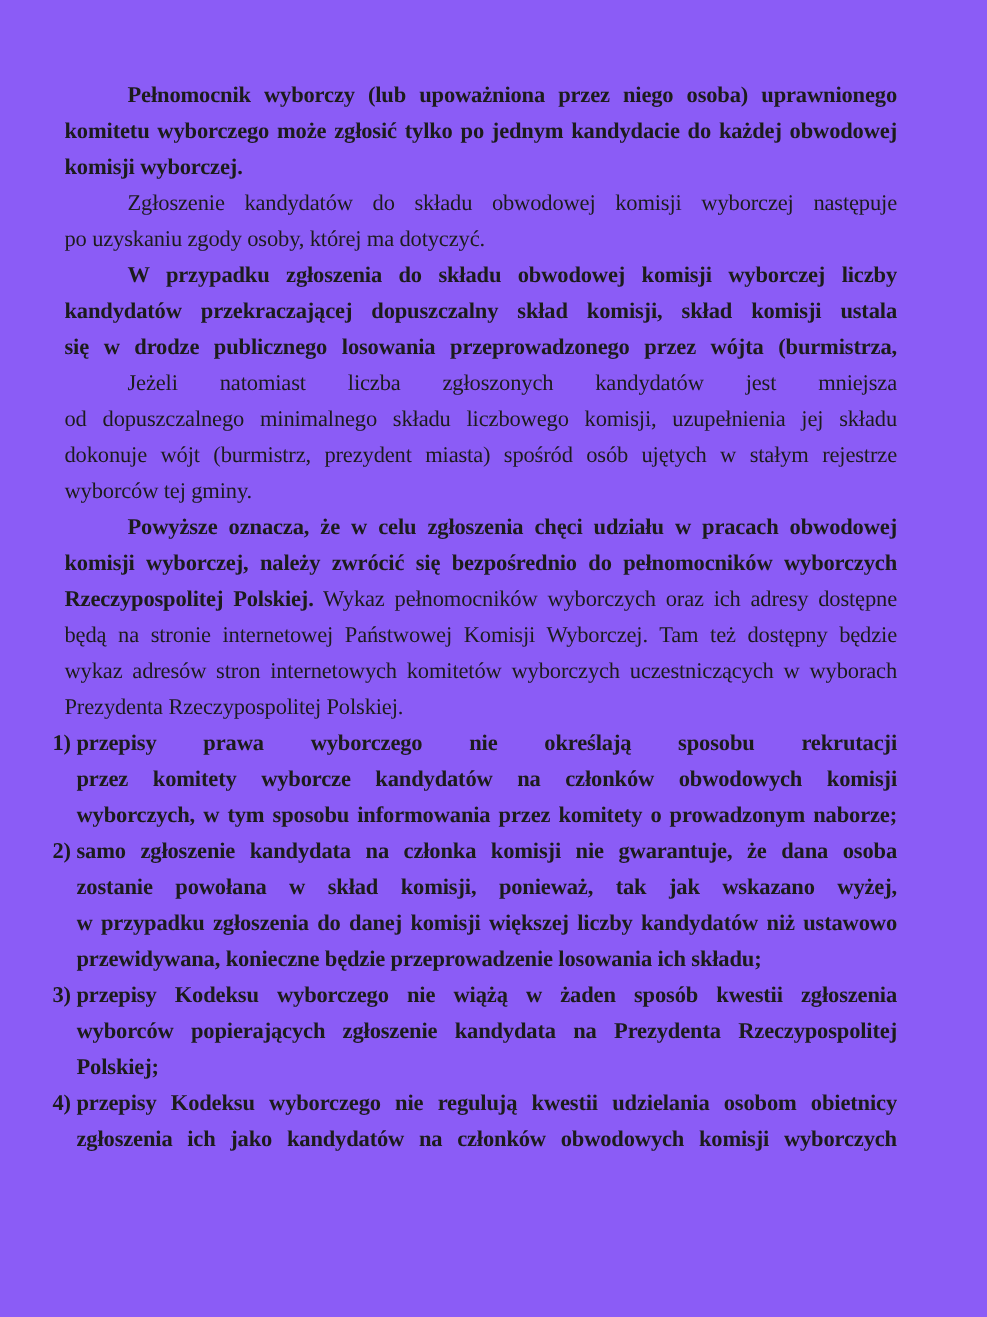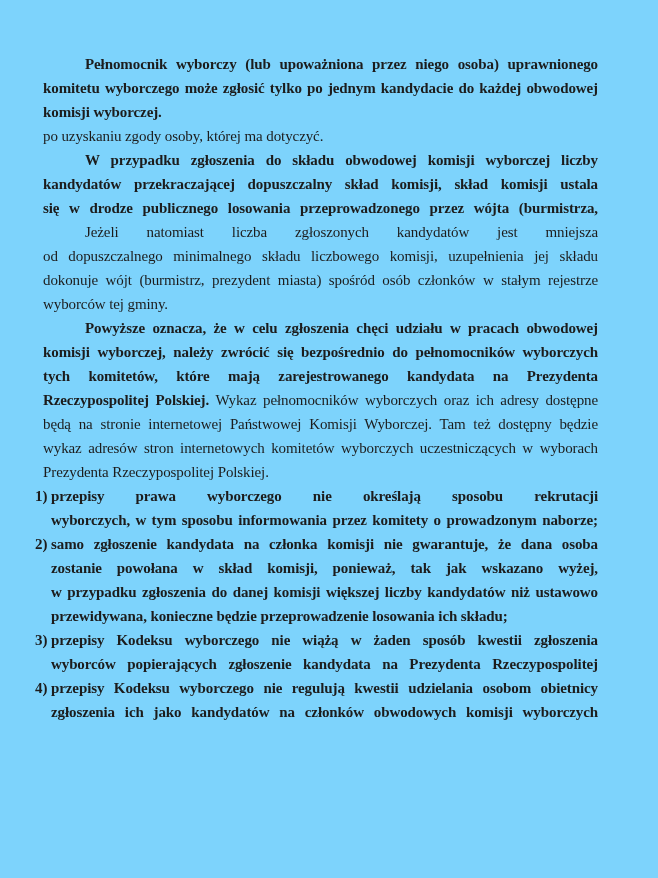--- a/index.html
+++ b/index.html
@@ -44,66 +44,68 @@
     position: absolute;
     left: -8px;
     top: 0;
     line-height: 24px;
     font-weight: bold;
   }
 </style>
 </head>
 <body>
 
-<div class="page" style="color: rgb(28, 28, 28); background: #7dd3fc;">
+<div class="page" style="color: rgb(28, 28, 28); background: #8b5cf6;">
   <div class="doc">
       <div class="para">
         <div class="line jl first"><span class="bold">Pełnomocnik wyborczy (lub upoważniona przez niego osoba) uprawnionego</span></div>
         <div class="line jl"><span class="bold">komitetu wyborczego może zgłosić tylko po jednym kandydacie do każdej obwodowej</span></div>
         <div class="line"><span class="bold">komisji wyborczej.</span></div>
       </div>
       <div class="para">
+        <div class="line jl first"><span>Zgłoszenie kandydatów do składu obwodowej komisji wyborczej następuje</span></div>
         <div class="line"><span>po uzyskaniu zgody osoby, której ma dotyczyć.</span></div>
       </div>
       <div class="para">
         <div class="line jl first"><span class="bold">W przypadku zgłoszenia do składu obwodowej komisji wyborczej liczby</span></div>
         <div class="line jl"><span class="bold">kandydatów przekraczającej dopuszczalny skład komisji, skład komisji ustala</span></div>
         <div class="line jl"><span class="bold">się w drodze publicznego losowania przeprowadzonego przez wójta (burmistrza,</span></div>
       </div>
       <div class="para">
         <div class="line jl first"><span>Jeżeli natomiast liczba zgłoszonych kandydatów jest mniejsza</span></div>
         <div class="line jl"><span>od dopuszczalnego minimalnego składu liczbowego komisji, uzupełnienia jej składu</span></div>
-        <div class="line jl"><span>dokonuje wójt (burmistrz, prezydent miasta) spośród osób członków w stałym rejestrze</span></div>
+        <div class="line jl"><span>dokonuje wójt (burmistrz, prezydent miasta) spośród osób ujętych w stałym rejestrze</span></div>
         <div class="line"><span>wyborców tej gminy.</span></div>
       </div>
       <div class="para">
         <div class="line jl first"><span class="bold">Powyższe oznacza, że w celu zgłoszenia chęci udziału w pracach obwodowej</span></div>
         <div class="line jl"><span class="bold">komisji wyborczej, należy zwrócić się bezpośrednio do pełnomocników wyborczych</span></div>
-        <div class="line jl"><span class="bold">tych komitetów, które mają zarejestrowanego kandydata na Prezydenta</span></div>
         <div class="line jl"><span class="bold">Rzeczypospolitej Polskiej.</span><span> Wykaz pełnomocników wyborczych oraz ich adresy dostępne</span></div>
         <div class="line jl"><span>będą na stronie internetowej Państwowej Komisji Wyborczej. Tam też dostępny będzie</span></div>
         <div class="line jl"><span>wykaz adresów stron internetowych komitetów wyborczych uczestniczących w wyborach</span></div>
         <div class="line"><span>Prezydenta Rzeczypospolitej Polskiej.</span></div>
       </div>
       <div class="item">
         <span class="num">1)</span>
         <div class="line jl"><span class="bold">przepisy prawa wyborczego nie określają sposobu rekrutacji</span></div>
+        <div class="line jl"><span class="bold">przez komitety wyborcze kandydatów na członków obwodowych komisji</span></div>
         <div class="line jl"><span class="bold">wyborczych, w tym sposobu informowania przez komitety o prowadzonym naborze;</span></div>
       </div>
       <div class="item">
         <span class="num">2)</span>
         <div class="line jl"><span class="bold">samo zgłoszenie kandydata na członka komisji nie gwarantuje, że dana osoba</span></div>
         <div class="line jl"><span class="bold">zostanie powołana w skład komisji, ponieważ, tak jak wskazano wyżej,</span></div>
         <div class="line jl"><span class="bold">w przypadku zgłoszenia do danej komisji większej liczby kandydatów niż ustawowo</span></div>
         <div class="line"><span class="bold">przewidywana, konieczne będzie przeprowadzenie losowania ich składu;</span></div>
       </div>
       <div class="item">
         <span class="num">3)</span>
         <div class="line jl"><span class="bold">przepisy Kodeksu wyborczego nie wiążą w żaden sposób kwestii zgłoszenia</span></div>
         <div class="line jl"><span class="bold">wyborców popierających zgłoszenie kandydata na Prezydenta Rzeczypospolitej</span></div>
+        <div class="line"><span class="bold">Polskiej;</span></div>
       </div>
       <div class="item">
         <span class="num">4)</span>
         <div class="line jl"><span class="bold">przepisy Kodeksu wyborczego nie regulują kwestii udzielania osobom obietnicy</span></div>
         <div class="line jl"><span class="bold">zgłoszenia ich jako kandydatów na członków obwodowych komisji wyborczych</span></div>
       </div>
     </div>
 </div>
 
 </body></html>

